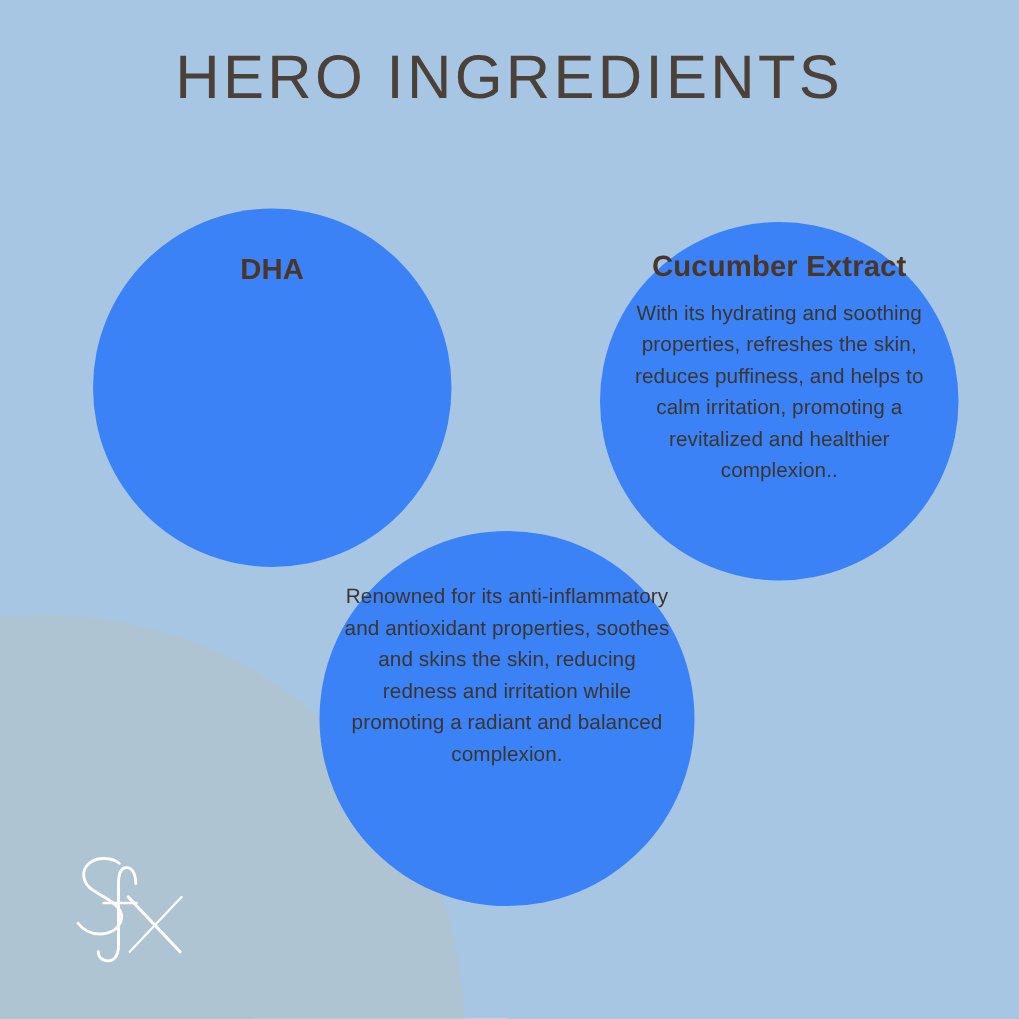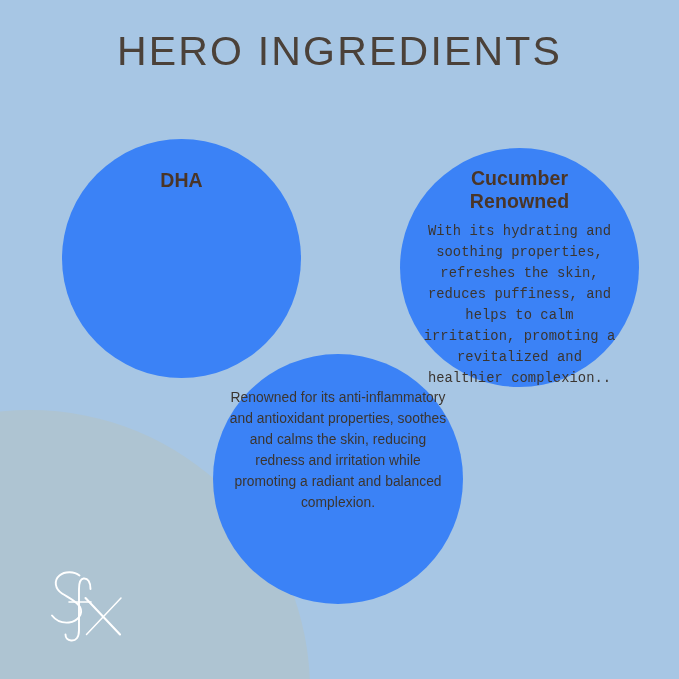--- a/index.html
+++ b/index.html
@@ -92,21 +92,21 @@
 
   
   #circle-cucumber {
     left: 400px;
     top: 148px;
     width: 239px;
     height: 239px;
     padding: 19px 22px 0 22px;
   }
   #circle-cucumber .heading { margin-bottom: 9px; }
-  #circle-cucumber .body { width: 197px; font-family: Liberation Mono, monospace; }
+  #circle-cucumber .body { width: 197px; }
 
   
   #circle-chamomile {
     left: 213px;
     top: 354px;
     width: 250px;
     height: 250px;
     padding: 34px 16px 0 16px;
   }
   #circle-chamomile .heading { margin-bottom: 12px; }
@@ -129,26 +129,26 @@
 
   <div class="deco-blob"></div>
 
   <div class="title">HERO INGREDIENTS</div>
 
   <div class="circle" id="circle-dha">
     <div class="heading">DHA</div>
   </div>
 
   <div class="circle" id="circle-cucumber">
-    <div class="heading">Cucumber Renowned</div>
+    <div class="heading">Cucumber Extract</div>
     <div class="body">With its hydrating and soothing properties, refreshes the skin, reduces puffiness, and helps to calm irritation, promoting a revitalized and healthier complexion..</div>
   </div>
 
   <div class="circle" id="circle-chamomile">
-    <div class="body">Renowned for its anti-inflammatory and antioxidant properties, soothes and calms the skin, reducing redness and irritation while promoting a radiant and balanced complexion.</div>
+    <div class="body">Renowned for its anti-inflammatory and antioxidant properties, soothes and skins the skin, reducing redness and irritation while promoting a radiant and balanced complexion.</div>
   </div>
 
   <div class="logo">
     <svg width="92" height="76" viewBox="0 0 92 76" aria-hidden="true">
 
       <path d="M35.5 7.5 C30.5 3.5, 21 3, 15.5 7.5 C9.5 12.5, 11 21, 18 25.5 C25 30, 33 33.5, 36 39 C39.5 45.5, 34 53.5, 25 54.5 C17.5 55.3, 11.5 52, 8 47.5" fill="none" stroke="#ffffff" stroke-width="1.9" stroke-linecap="round"></path>
 
       <path d="M46.5 21 C46.5 14, 44 10, 39.5 10.5 C36 11, 35 15, 35 21 L35 62 C35 69.5, 32 73, 27 72.5 C23.5 72.2, 21.5 69.5, 21.5 66.5" fill="none" stroke="#ffffff" stroke-width="1.9" stroke-linecap="round"></path>
 
       <path d="M25 34 L47 34" fill="none" stroke="#ffffff" stroke-width="1.6" stroke-linecap="round"></path>

